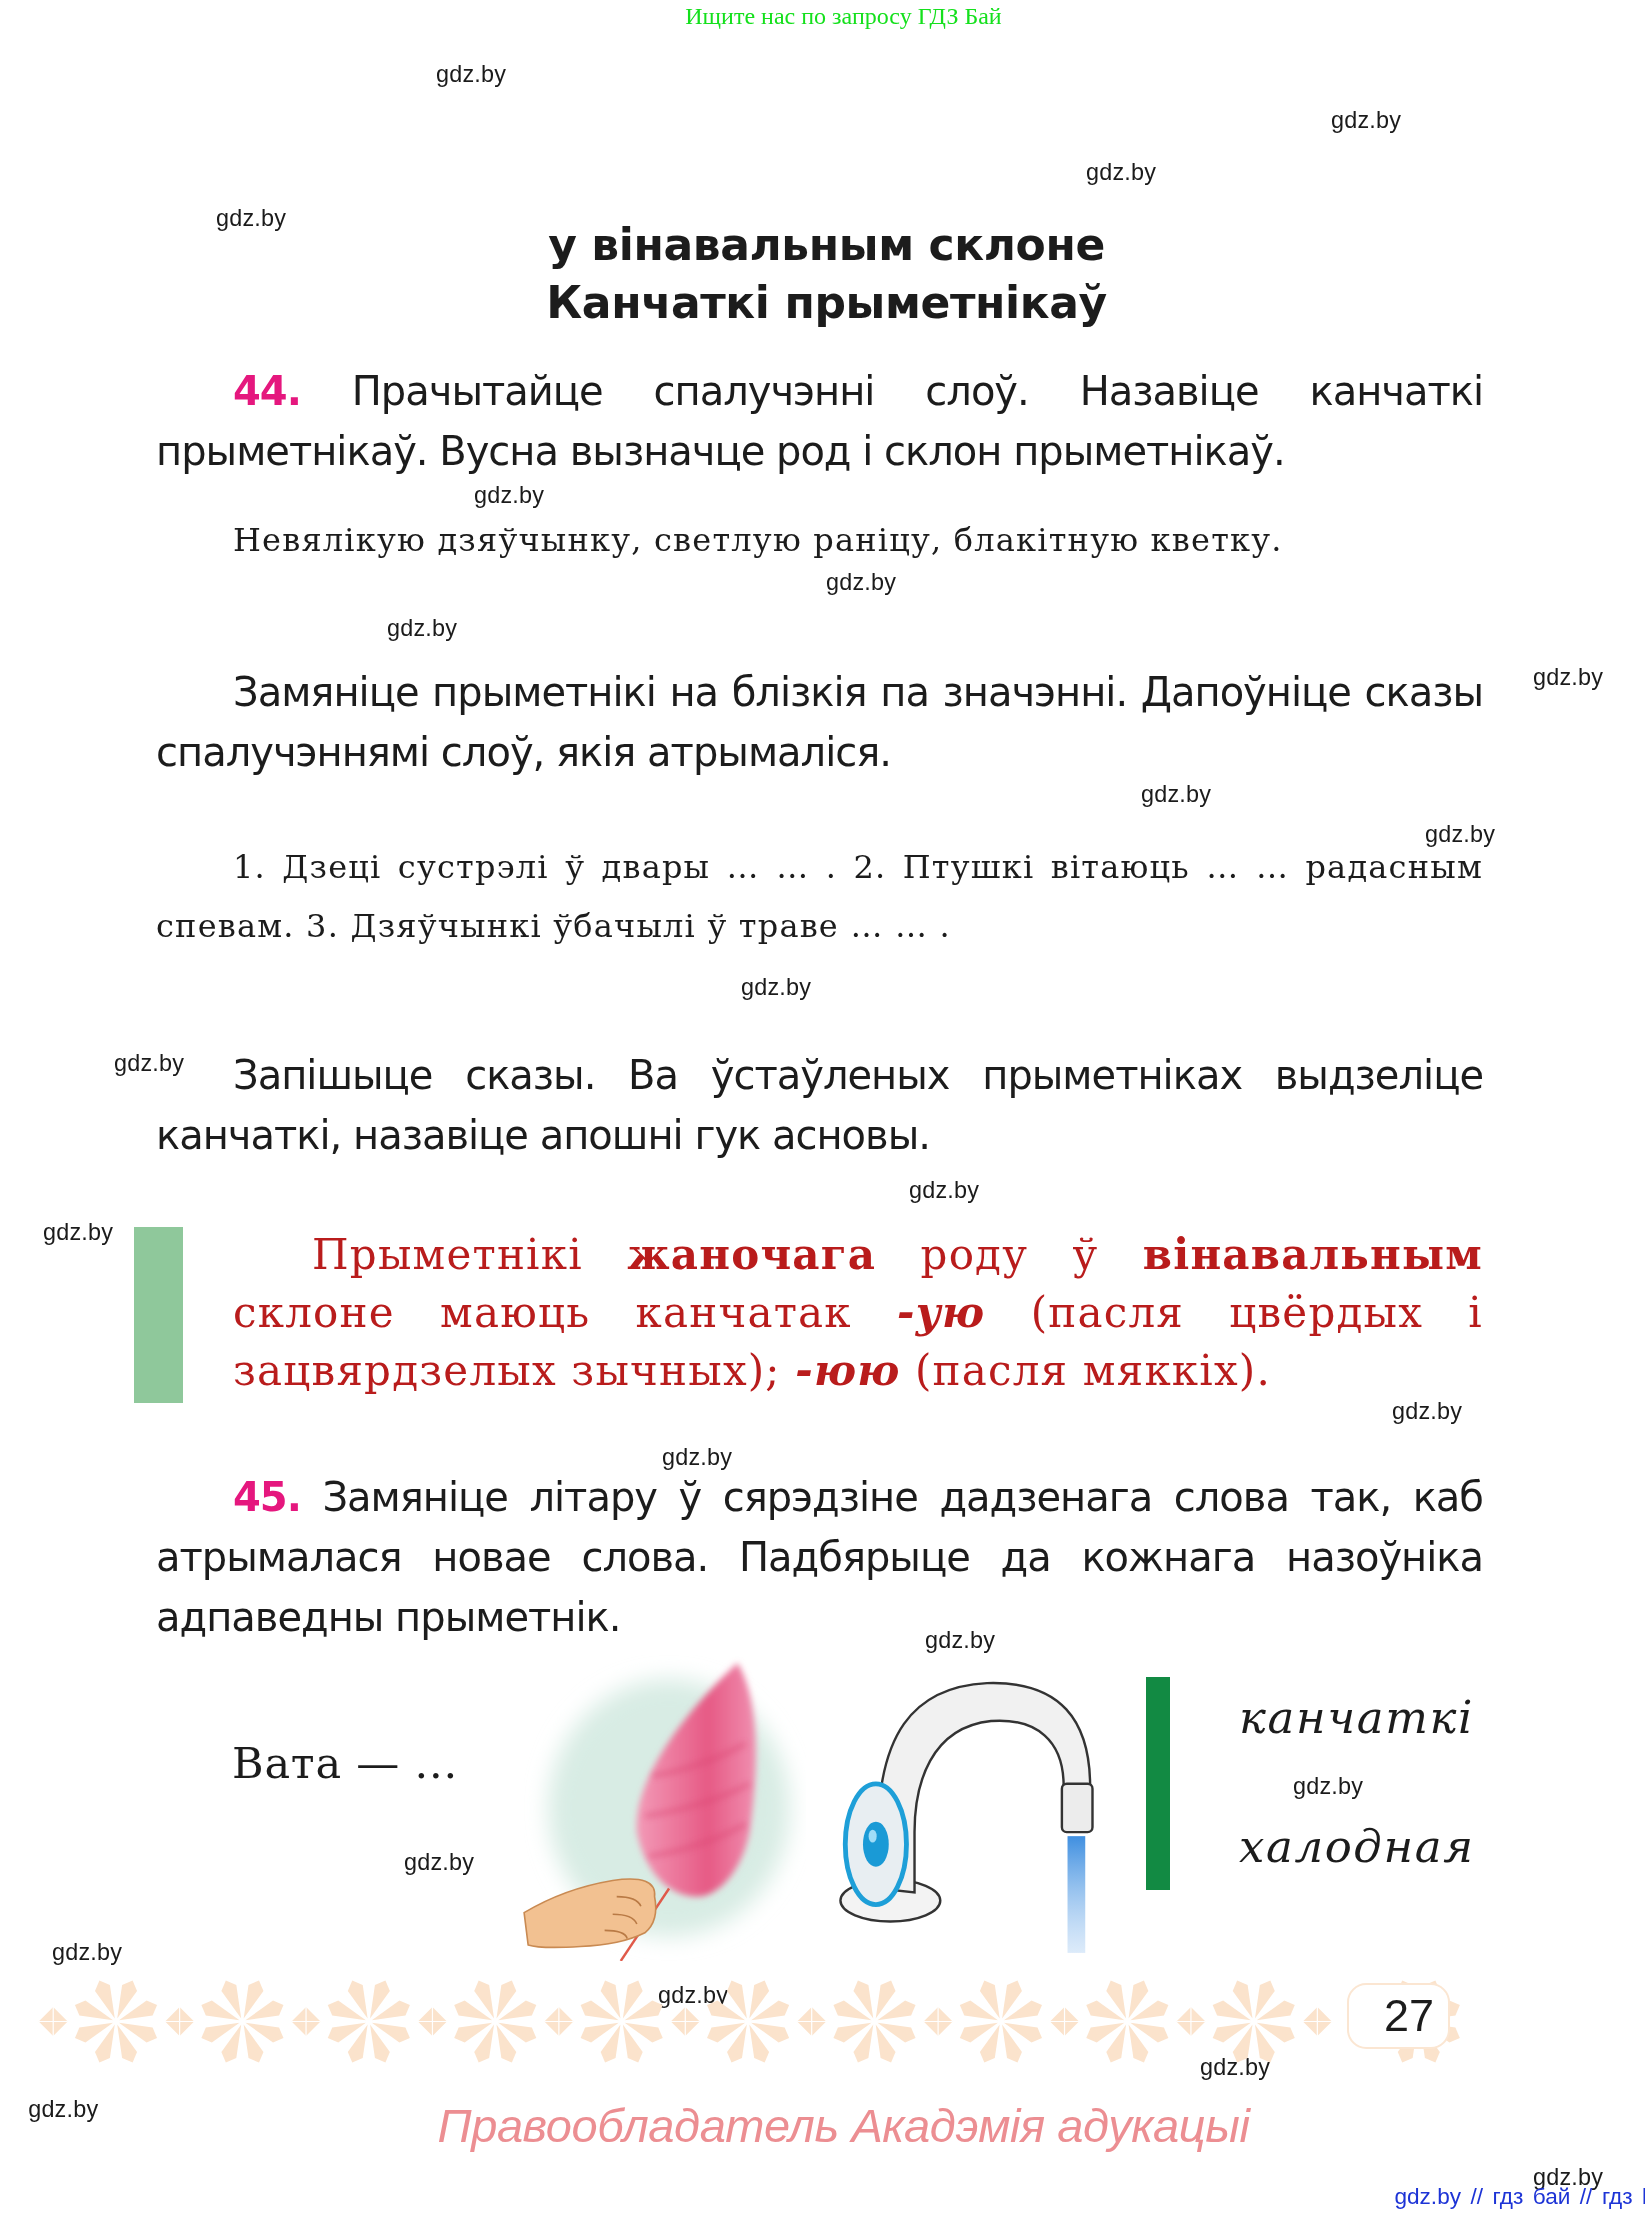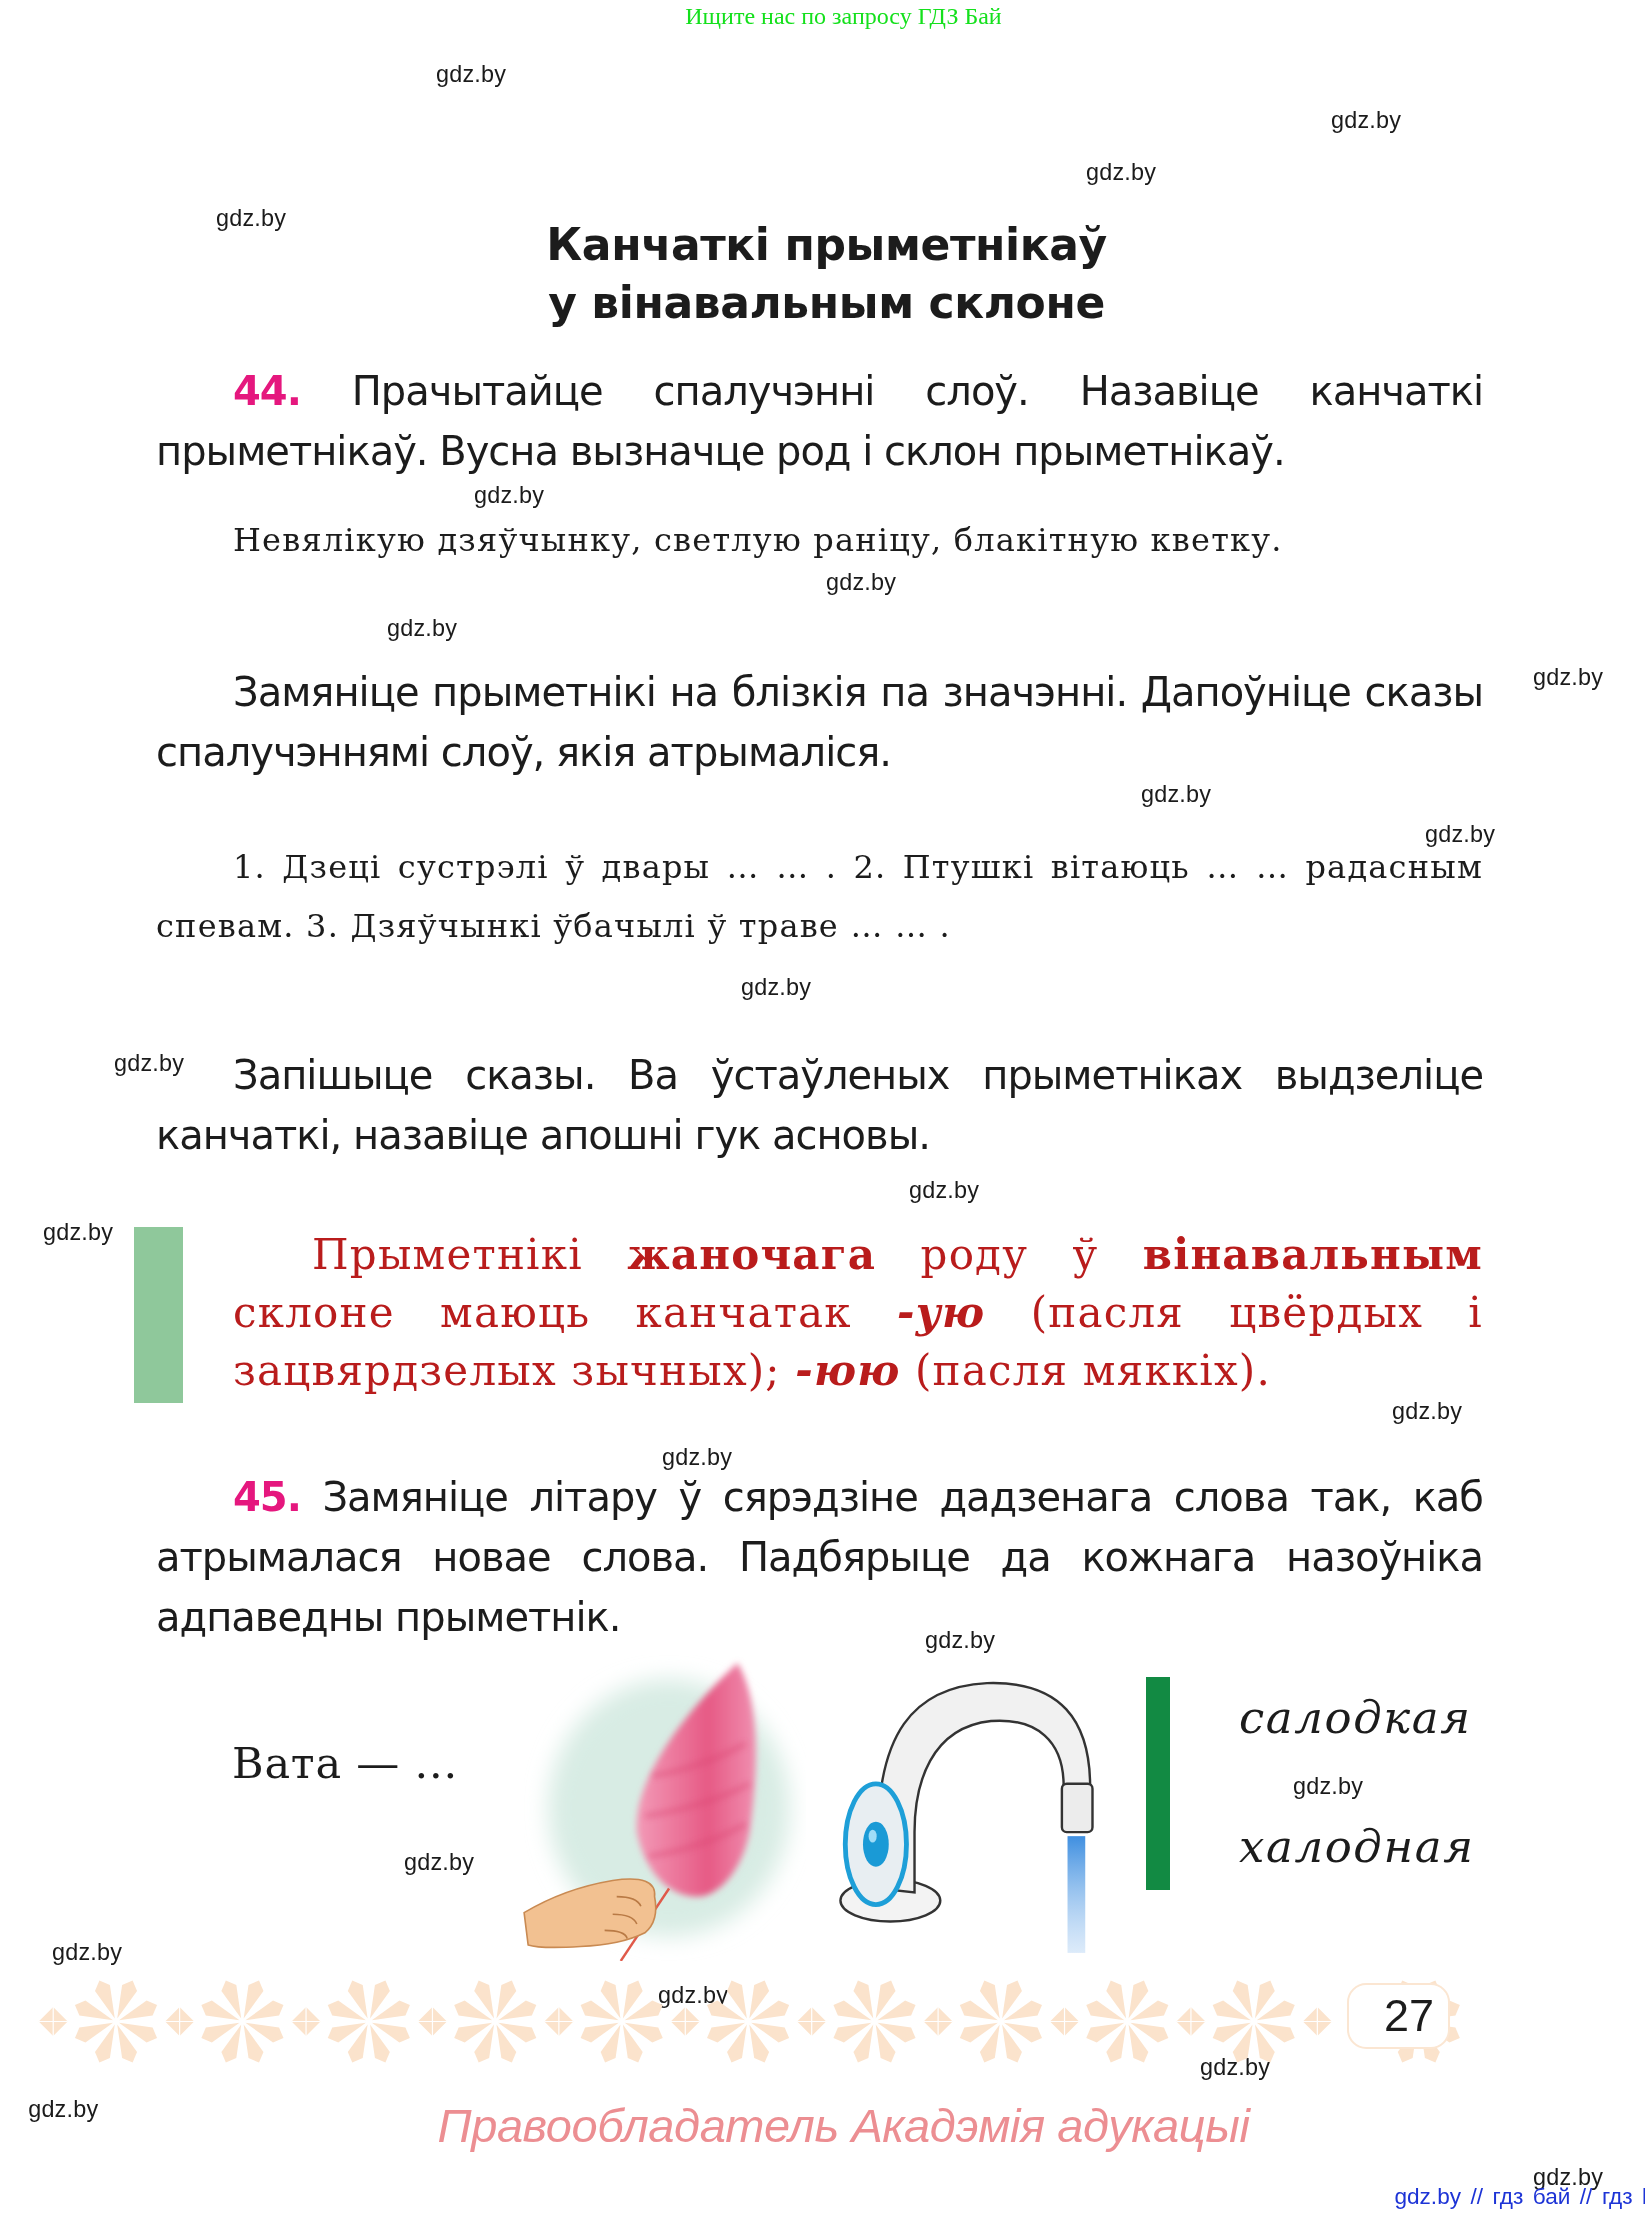--- a/index.html
+++ b/index.html
@@ -57,22 +57,22 @@
 <div class="abs wm" style="left:904px;top:1627px">gdz.by</div>
 <div class="abs wm" style="left:1272px;top:1773px">gdz.by</div>
 <div class="abs wm" style="left:383px;top:1849px">gdz.by</div>
 <div class="abs wm" style="left:31px;top:1939px">gdz.by</div>
 <div class="abs wm" style="left:637px;top:1982px">gdz.by</div>
 <div class="abs wm" style="left:1179px;top:2054px">gdz.by</div>
 <div class="abs wm" style="left:7.2px;top:2096px">gdz.by</div>
 <div class="abs wm" style="left:1512px;top:2164px">gdz.by</div>
 
 <div class="abs title">
+  <div>у вінавальным склоне</div>
   <div>Канчаткі прыметнікаў</div>
-  <div>у вінавальным склоне</div>
 </div>
 
 <div class="abs para sans-para indent" style="top:361px"><span class="ex-num">44.</span> <span>Прачытайце спалучэнні слоў. Назавіце канчаткі прыметнікаў. Вусна вызначце род і склон прыметнікаў.</span></div>
 
 <div class="abs para serif-para indent" style="top:511px">Невялікую дзяўчынку, светлую раніцу, блакітную кветку.</div>
 
 <div class="abs para sans-para indent" style="top:662px">Замяніце прыметнікі на блізкія па значэнні. Дапоўніце сказы спалучэннямі слоў, якія атрымаліся.</div>
 
 <div class="abs para serif-para indent" style="top:838px">1. Дзеці сустрэлі ў двары  … … . 2. Птушкі вітаюць … … радасным спевам. 3. Дзяўчынкі ўбачылі ў траве … … .</div>
 
@@ -122,21 +122,21 @@
     <path d="M 55 270 L 55 180 C 60 90 90 20 190 15 C 280 12 320 60 318 150 L 318 175 L 285 175 L 285 150 C 288 85 250 58 195 62 C 120 70 100 140 100 200 L 100 275 Z" fill="#f1f1f1" stroke="#333" stroke-width="3"></path>
     <rect x="283" y="140" width="38" height="60" rx="6" fill="#ececec" stroke="#333" stroke-width="3"></rect>
     <ellipse cx="52" cy="215" rx="38" ry="75" fill="#e8eef2" stroke="#1e9fd8" stroke-width="6"></ellipse>
     <ellipse cx="52" cy="215" rx="16" ry="28" fill="#1a9ad6"></ellipse>
     <ellipse cx="48" cy="205" rx="5" ry="8" fill="#9fdcf7"></ellipse>
     <rect x="290" y="205" width="22" height="145" fill="url(#water)"></rect>
   </svg>
 </div>
 
 <div class="abs green-line"></div>
-<div class="abs choice" style="left:1218px;top:1691px">салодкая</div>
+<div class="abs choice" style="left:1218px;top:1691px">канчаткі</div>
 <div class="abs choice" style="left:1218px;top:1820px">халодная</div>
 
 <div class="abs ornament">
   <svg width="1645" height="89" viewBox="0 0 2043 110">
     <defs>
       <g id="star">
         <g fill="#fbe3cc">
           <path d="M0 -4 L-10 -45 L0 -55 L10 -45 Z" transform="rotate(-22)"></path>
           <path d="M0 -4 L-10 -45 L0 -55 L10 -45 Z" transform="rotate(22)"></path>
           <path d="M0 -4 L-10 -45 L0 -55 L10 -45 Z" transform="rotate(68)"></path>

